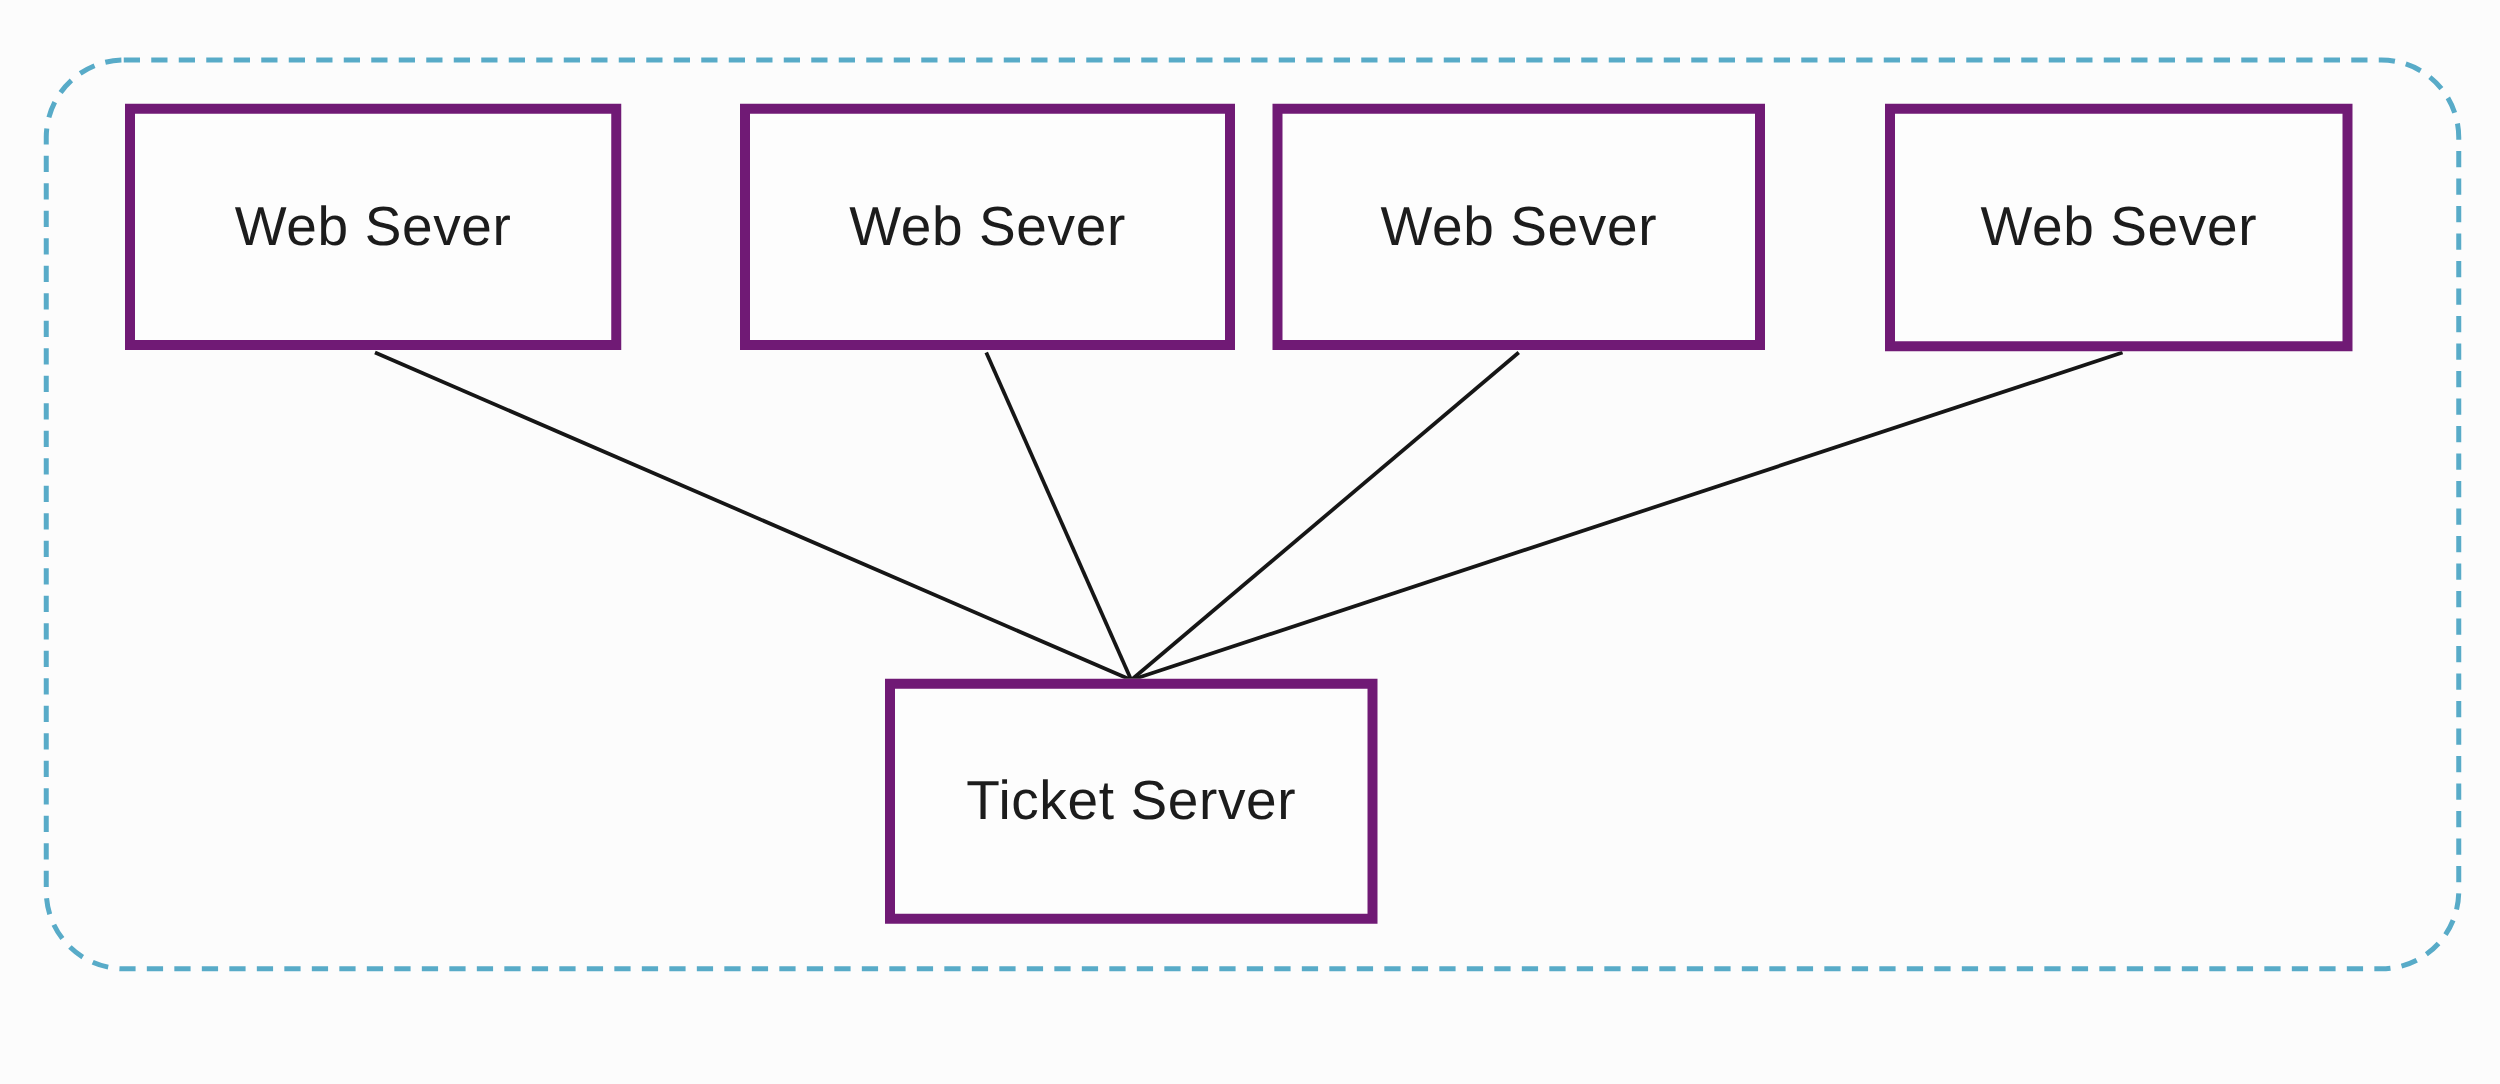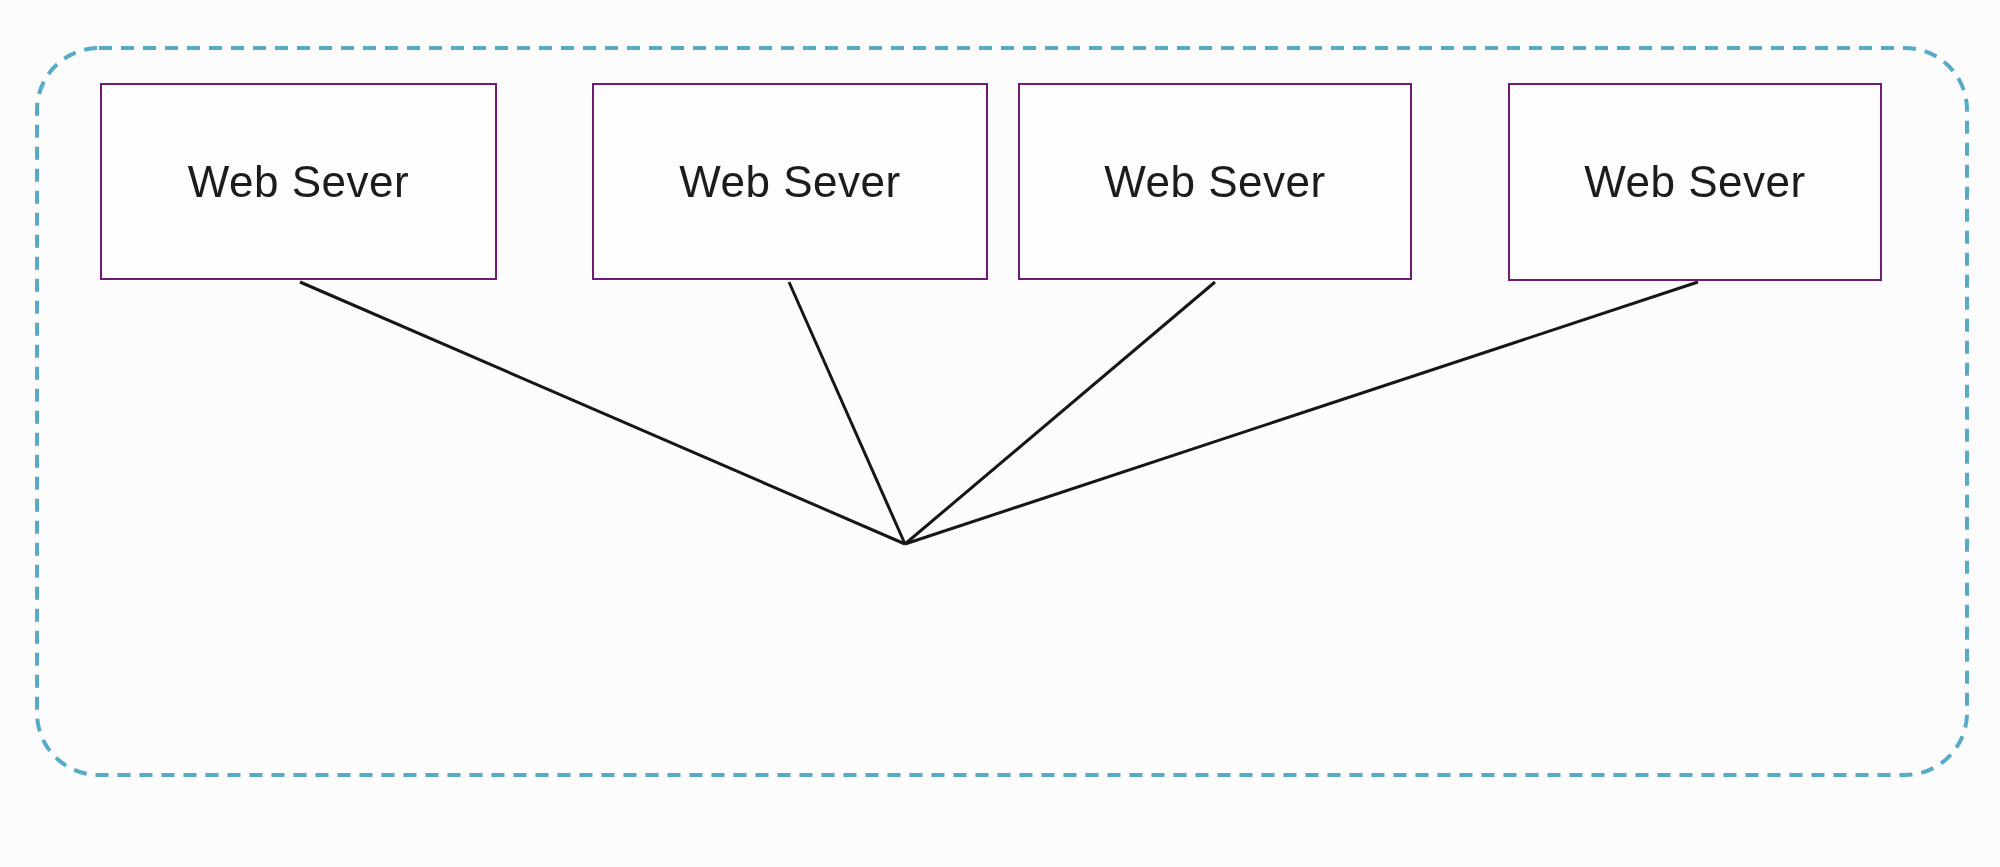--- a/index.html
+++ b/index.html
@@ -18,21 +18,21 @@
   #edge-layer {
     position: absolute;
     left: 0; top: 0;
     width: 2000px;
     height: 867px;
   }
   .node {
     position: absolute;
     box-sizing: border-box;
     background: #fdfdfd;
-    border: 2px solid #701a75;
+    border: 8px solid #701a75;
     display: flex;
     align-items: center;
     justify-content: center;
   }
   .node-label {
     font-size: 44px;
     color: #1c1c1c;
     letter-spacing: 0.5px;
     white-space: nowrap;
   }
@@ -73,15 +73,18 @@
   </div>
 
   <div class="node" id="node-web3">
     <span class="node-label">Web Sever</span>
   </div>
 
   <div class="node" id="node-web4">
     <span class="node-label">Web Sever</span>
   </div>
 
+  <div class="node" id="node-ticket">
+    <span class="node-label">Ticket Server</span>
+  </div>
 
 
 </div>
 
 </body></html>

